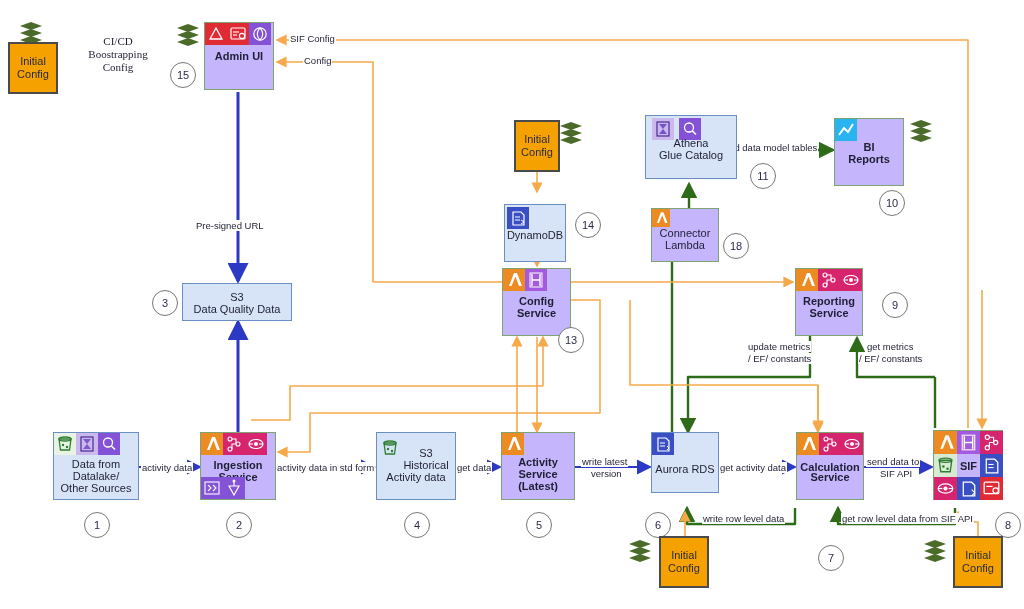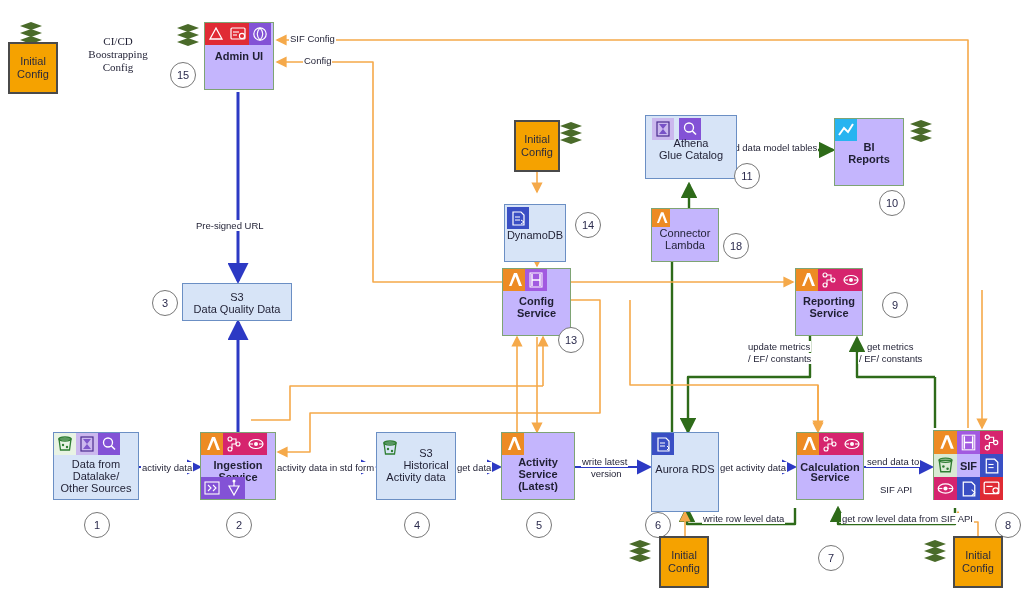--- a/index.html
+++ b/index.html
@@ -282,21 +282,21 @@
       </span>
     </div>
     <div class="lbl" style="top:23px;">Activity</div>
     <div class="lbl" style="top:35px;">Service</div>
     <div class="lbl" style="top:47px;">(Latest)</div>
   </div>
   <div class="numcircle" style="left:526px;top:512px;">5</div>
   <div class="edgelbl" style="left:581px;top:456px;">write latest</div>
   <div class="edgelbl" style="left:590px;top:468px;">version</div>
 
-  <div class="box box-blue" style="left:651px;top:432px;width:68px;height:80px;">
+  <div class="box box-blue" style="left:651px;top:432px;width:68px;height:61px;">
     <div class="iconrow" style="left:0;top:0;">
       <span class="ic">
         <svg viewBox="0 0 22 22">
             <rect width="22" height="22" fill="#3a4fc4"></rect>
             <path d="M6 5 h8 l3 3 v10 h-11 Z" fill="none" stroke="#fff" stroke-width="1.2"></path>
             <line x1="8" y1="10" x2="13" y2="10" stroke="#fff" stroke-width="1"></line>
             <line x1="8" y1="13" x2="13" y2="13" stroke="#fff" stroke-width="1"></line>
             <path d="M15 13 l2 2 l-2 2" fill="none" stroke="#fff" stroke-width="1"></path>
           </svg>
       </span>
@@ -332,21 +332,21 @@
             <line x1="4" y1="11" x2="8" y2="11" stroke="#fff" stroke-width="1.1"></line>
             <line x1="14" y1="11" x2="18" y2="11" stroke="#fff" stroke-width="1.1"></line>
           </svg>
       </span>
     </div>
     <div class="lbl" style="top:28px;">Calculation</div>
     <div class="lbl" style="top:38px;">Service</div>
   </div>
   <div class="numcircle" style="left:818px;top:545px;">7</div>
   <div class="edgelbl" style="left:866px;top:456px;">send data to</div>
-  <div class="edgelbl" style="left:879px;top:484px;">SIF API</div>
+  <div class="edgelbl" style="left:879px;top:468px;">SIF API</div>
   <div class="edgelbl" style="left:841px;top:513px;">get row level data from SIF API</div>
 
   <div class="box box-green" style="left:933px;top:430px;width:70px;height:70px;">
     <div class="iconrow" style="left:0;top:0;">
       <span class="ic" style="width:23px;height:23px;">
         <svg viewBox="0 0 22 22">
             <rect width="22" height="22" fill="#ed8b23"></rect>
             <path d="M6 17 L11 4 h3 l5 13 h-3 l-3.5-9.5 L8.5 17 Z" fill="#fff"></path>
           </svg>
       </span>
@@ -491,21 +491,21 @@
         <svg viewBox="0 0 22 22">
             <rect width="22" height="22" fill="#8352d6"></rect>
             <circle cx="10" cy="9.5" r="4.5" fill="none" stroke="#fff" stroke-width="1.3"></circle>
             <line x1="13.4" y1="13" x2="17" y2="16.5" stroke="#fff" stroke-width="1.6"></line>
           </svg>
       </span>
     </div>
     <div class="lbl lbl-norm" style="top:21px;">Athena</div>
     <div class="lbl lbl-norm" style="top:33px;">Glue Catalog</div>
   </div>
-  <div class="numcircle" style="left:734px;top:163px;">11</div>
+  <div class="numcircle" style="left:750px;top:163px;">11</div>
 
   <div class="box box-green" style="left:651px;top:208px;width:68px;height:54px;">
     <div class="iconrow" style="left:0;top:0;">
       <span class="ic" style="width:18px;height:18px;">
         <svg viewBox="0 0 22 22">
             <rect width="22" height="22" fill="#ed8b23"></rect>
             <path d="M6 17 L11 4 h3 l5 13 h-3 l-3.5-9.5 L8.5 17 Z" fill="#fff"></path>
           </svg>
       </span>
     </div>

